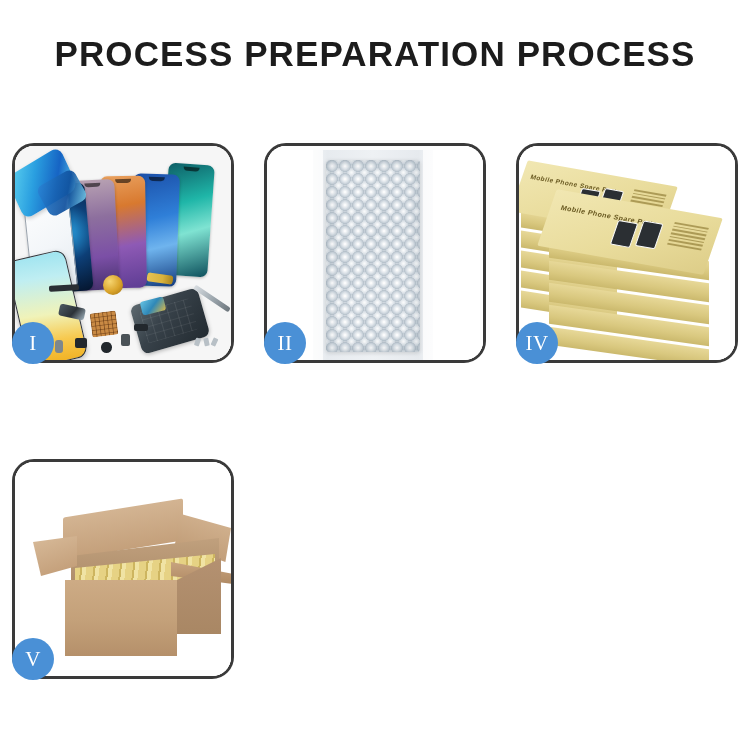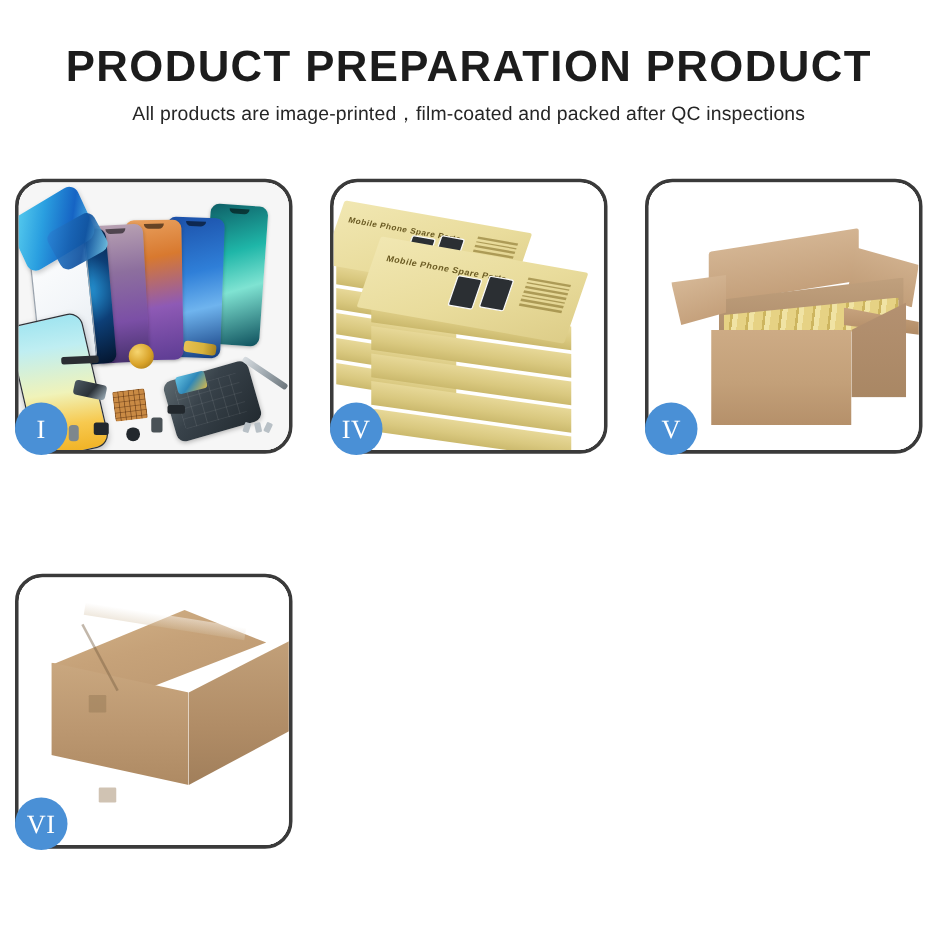--- a/index.html
+++ b/index.html
@@ -395,22 +395,21 @@
   }
   .sealed-tab2 {
     position:absolute; left:64px; top:168px; width:14px; height:12px;
     background: rgba(150,121,86,.45); border-radius:1px;
   }
 </style>
 </head>
 <body>
 
 <div class="header">
-  <div class="title">PRODUCT PREPARATION PRODUCT</div>
-  <div class="subtitle">All products are image-printed，film-coated and packed after QC inspections</div>
+  <div class="title">PROCESS PREPARATION PROCESS</div>
 </div>
 
 <div class="grid">
 
   <div class="panel">
     <div class="panel-inner">
       <div class="scene-parts">
         <div class="ph ph-a">
             <span class="ph-notch"></span>
           </div>
@@ -446,20 +445,30 @@
         <div class="screws">
             <span></span>
             <span></span>
             <span></span>
           </div>
       </div>
     </div>
     <div class="badge">I</div>
   </div>
 
+  <div class="panel">
+    <div class="panel-inner">
+      <div class="scene-bubble">
+        <div class="pouch"></div>
+        <div class="bubbles"></div>
+        <div class="pouch-seam"></div>
+      </div>
+    </div>
+    <div class="badge">II</div>
+  </div>
 
 
   <div class="panel">
     <div class="panel-inner">
       <div class="scene-stack">
         <div class="box-stack">
 
           <div class="rbox-side" style="left:2px;  top:72px;  width:96px; height:17px; transform:skewY(9deg);"></div>
           <div class="rbox-side" style="left:2px;  top:92px;  width:96px; height:17px; transform:skewY(9deg);"></div>
           <div class="rbox-side" style="left:2px;  top:112px; width:96px; height:17px; transform:skewY(9deg);"></div>
@@ -516,28 +525,14 @@
         <div class="carton-goods"></div>
         <div class="flap-left"></div>
         <div class="flap-right2"></div>
         <div class="carton-right"></div>
         <div class="carton-front"></div>
       </div>
     </div>
     <div class="badge">V</div>
   </div>
 
-  <div class="panel">
-    <div class="panel-inner">
-      <div class="scene-sealed">
-        <div class="sealed-top"></div>
-        <div class="sealed-right"></div>
-        <div class="sealed-front"></div>
-        <div class="sealed-tape"></div>
-        <div class="sealed-seam"></div>
-        <div class="sealed-tab1"></div>
-        <div class="sealed-tab2"></div>
-      </div>
-    </div>
-    <div class="badge">VI</div>
-  </div>
 
 </div>
 
 </body></html>

